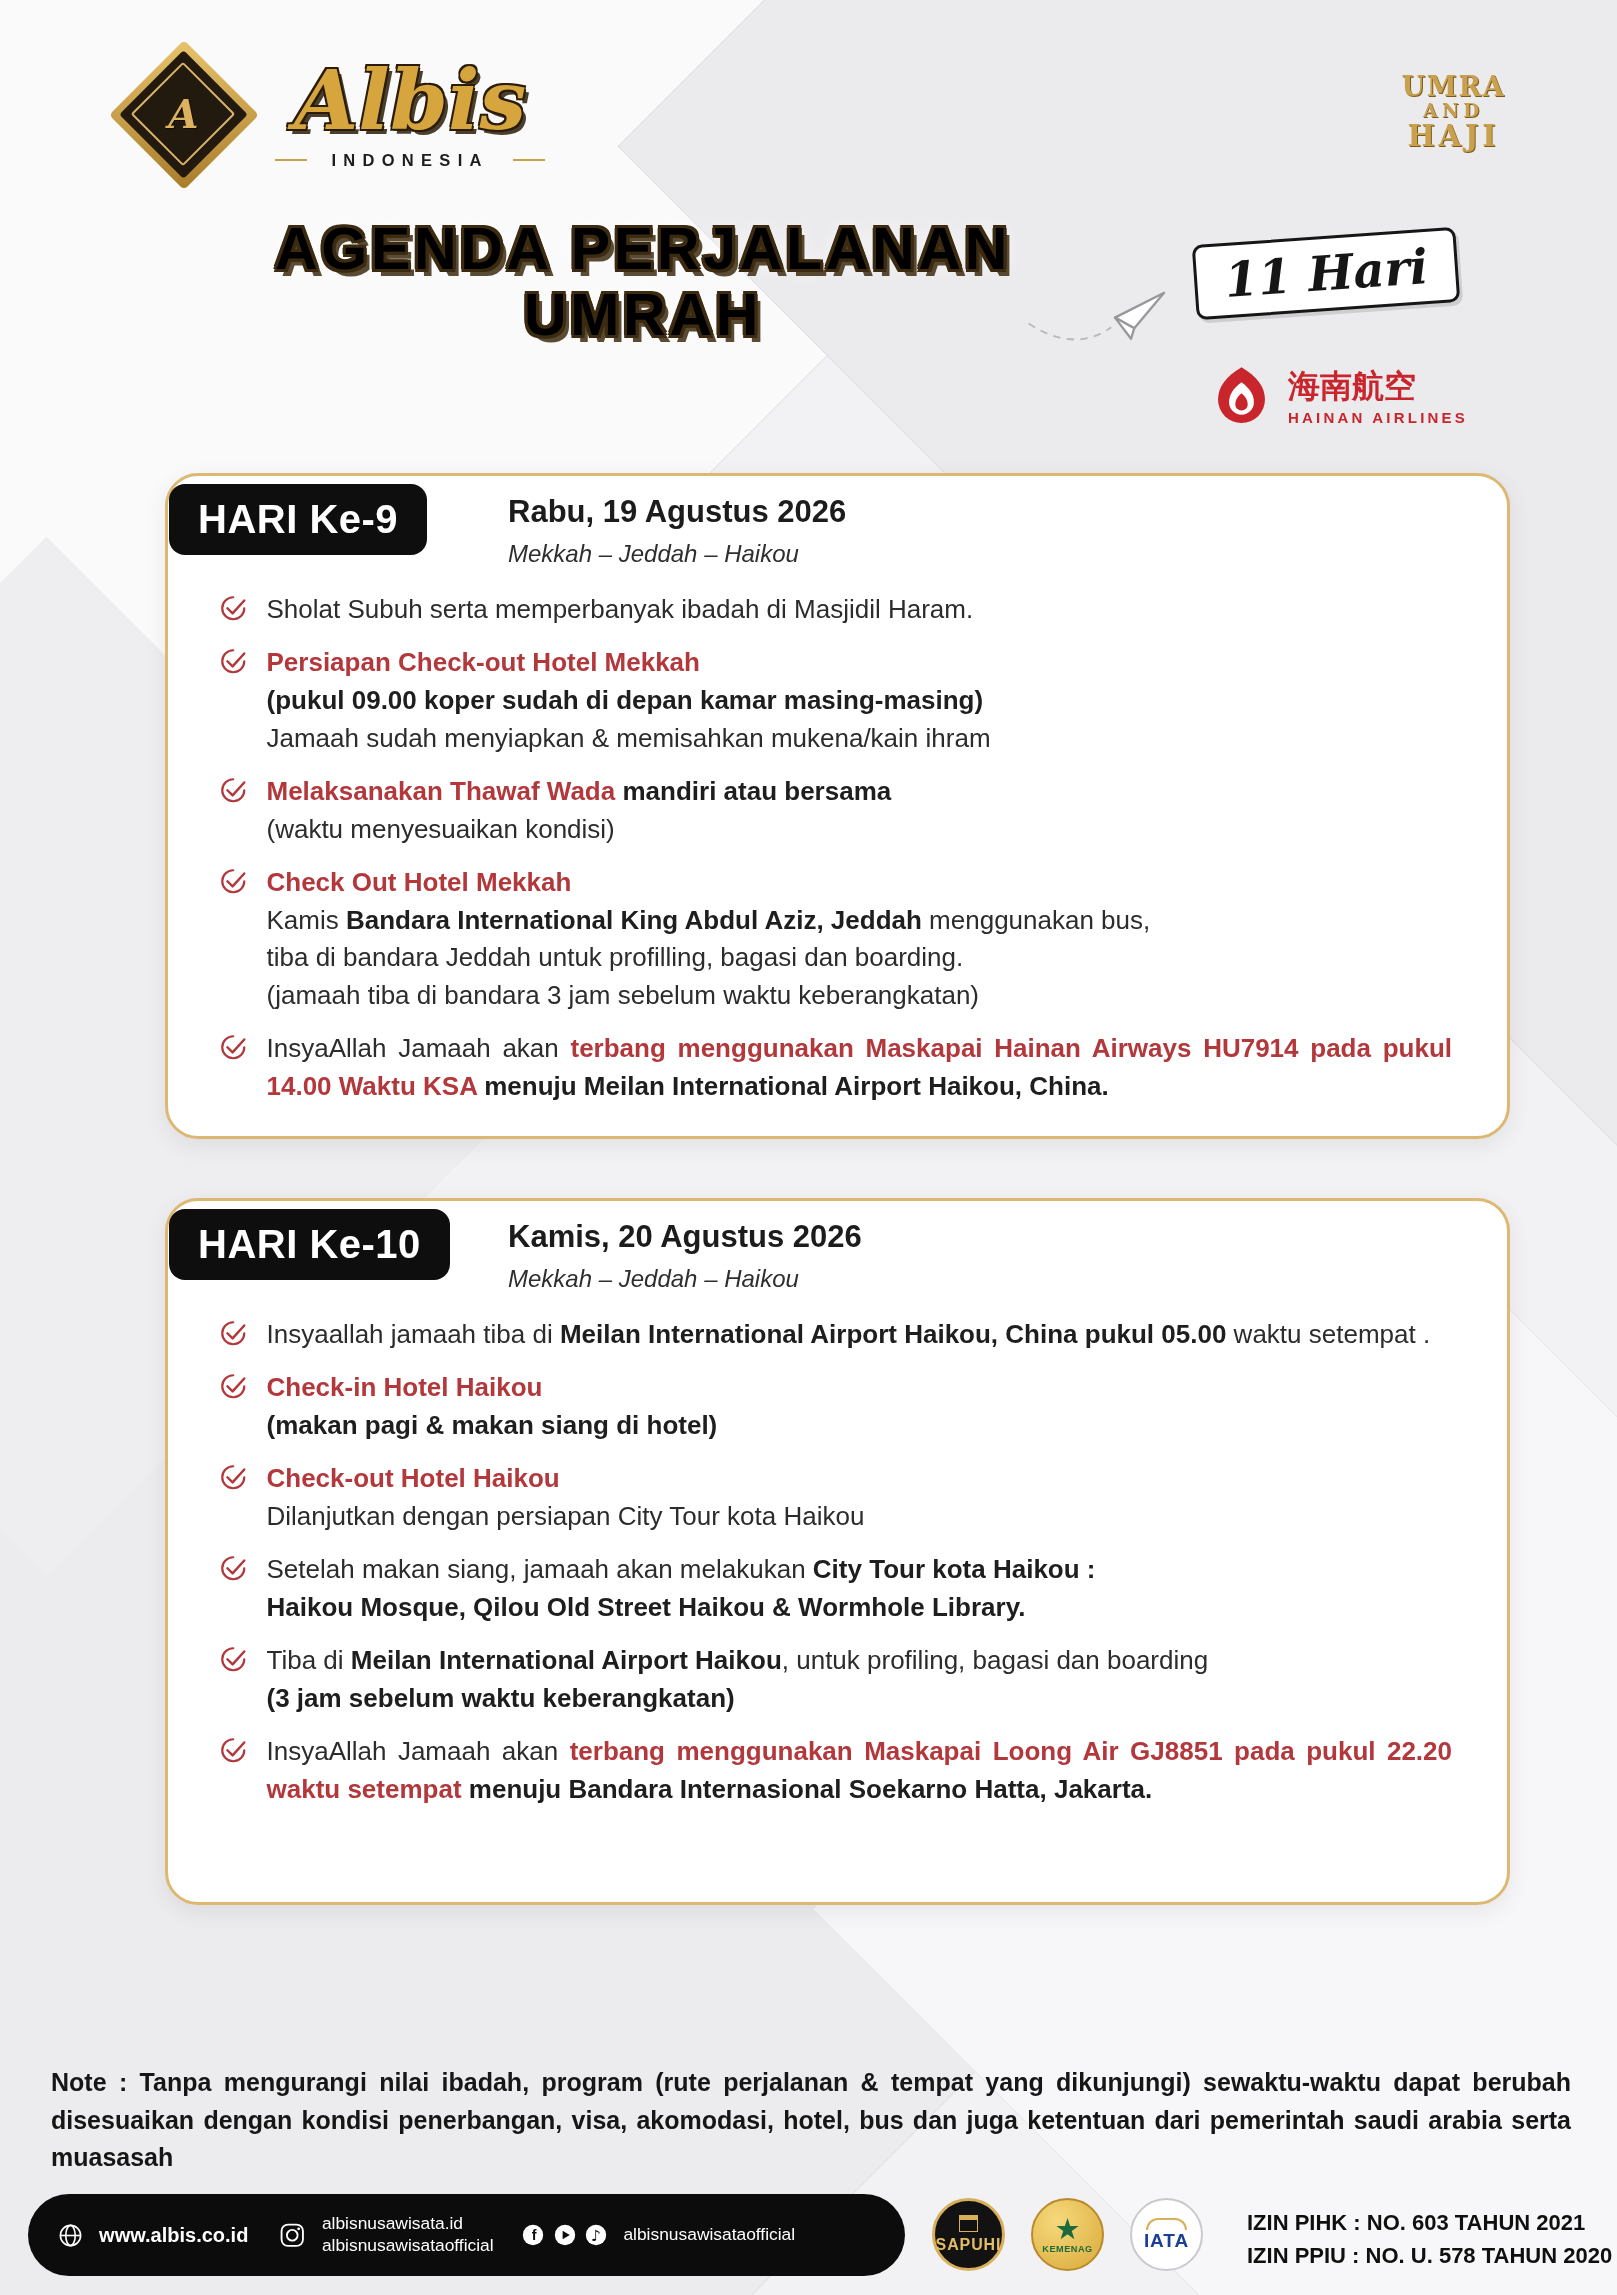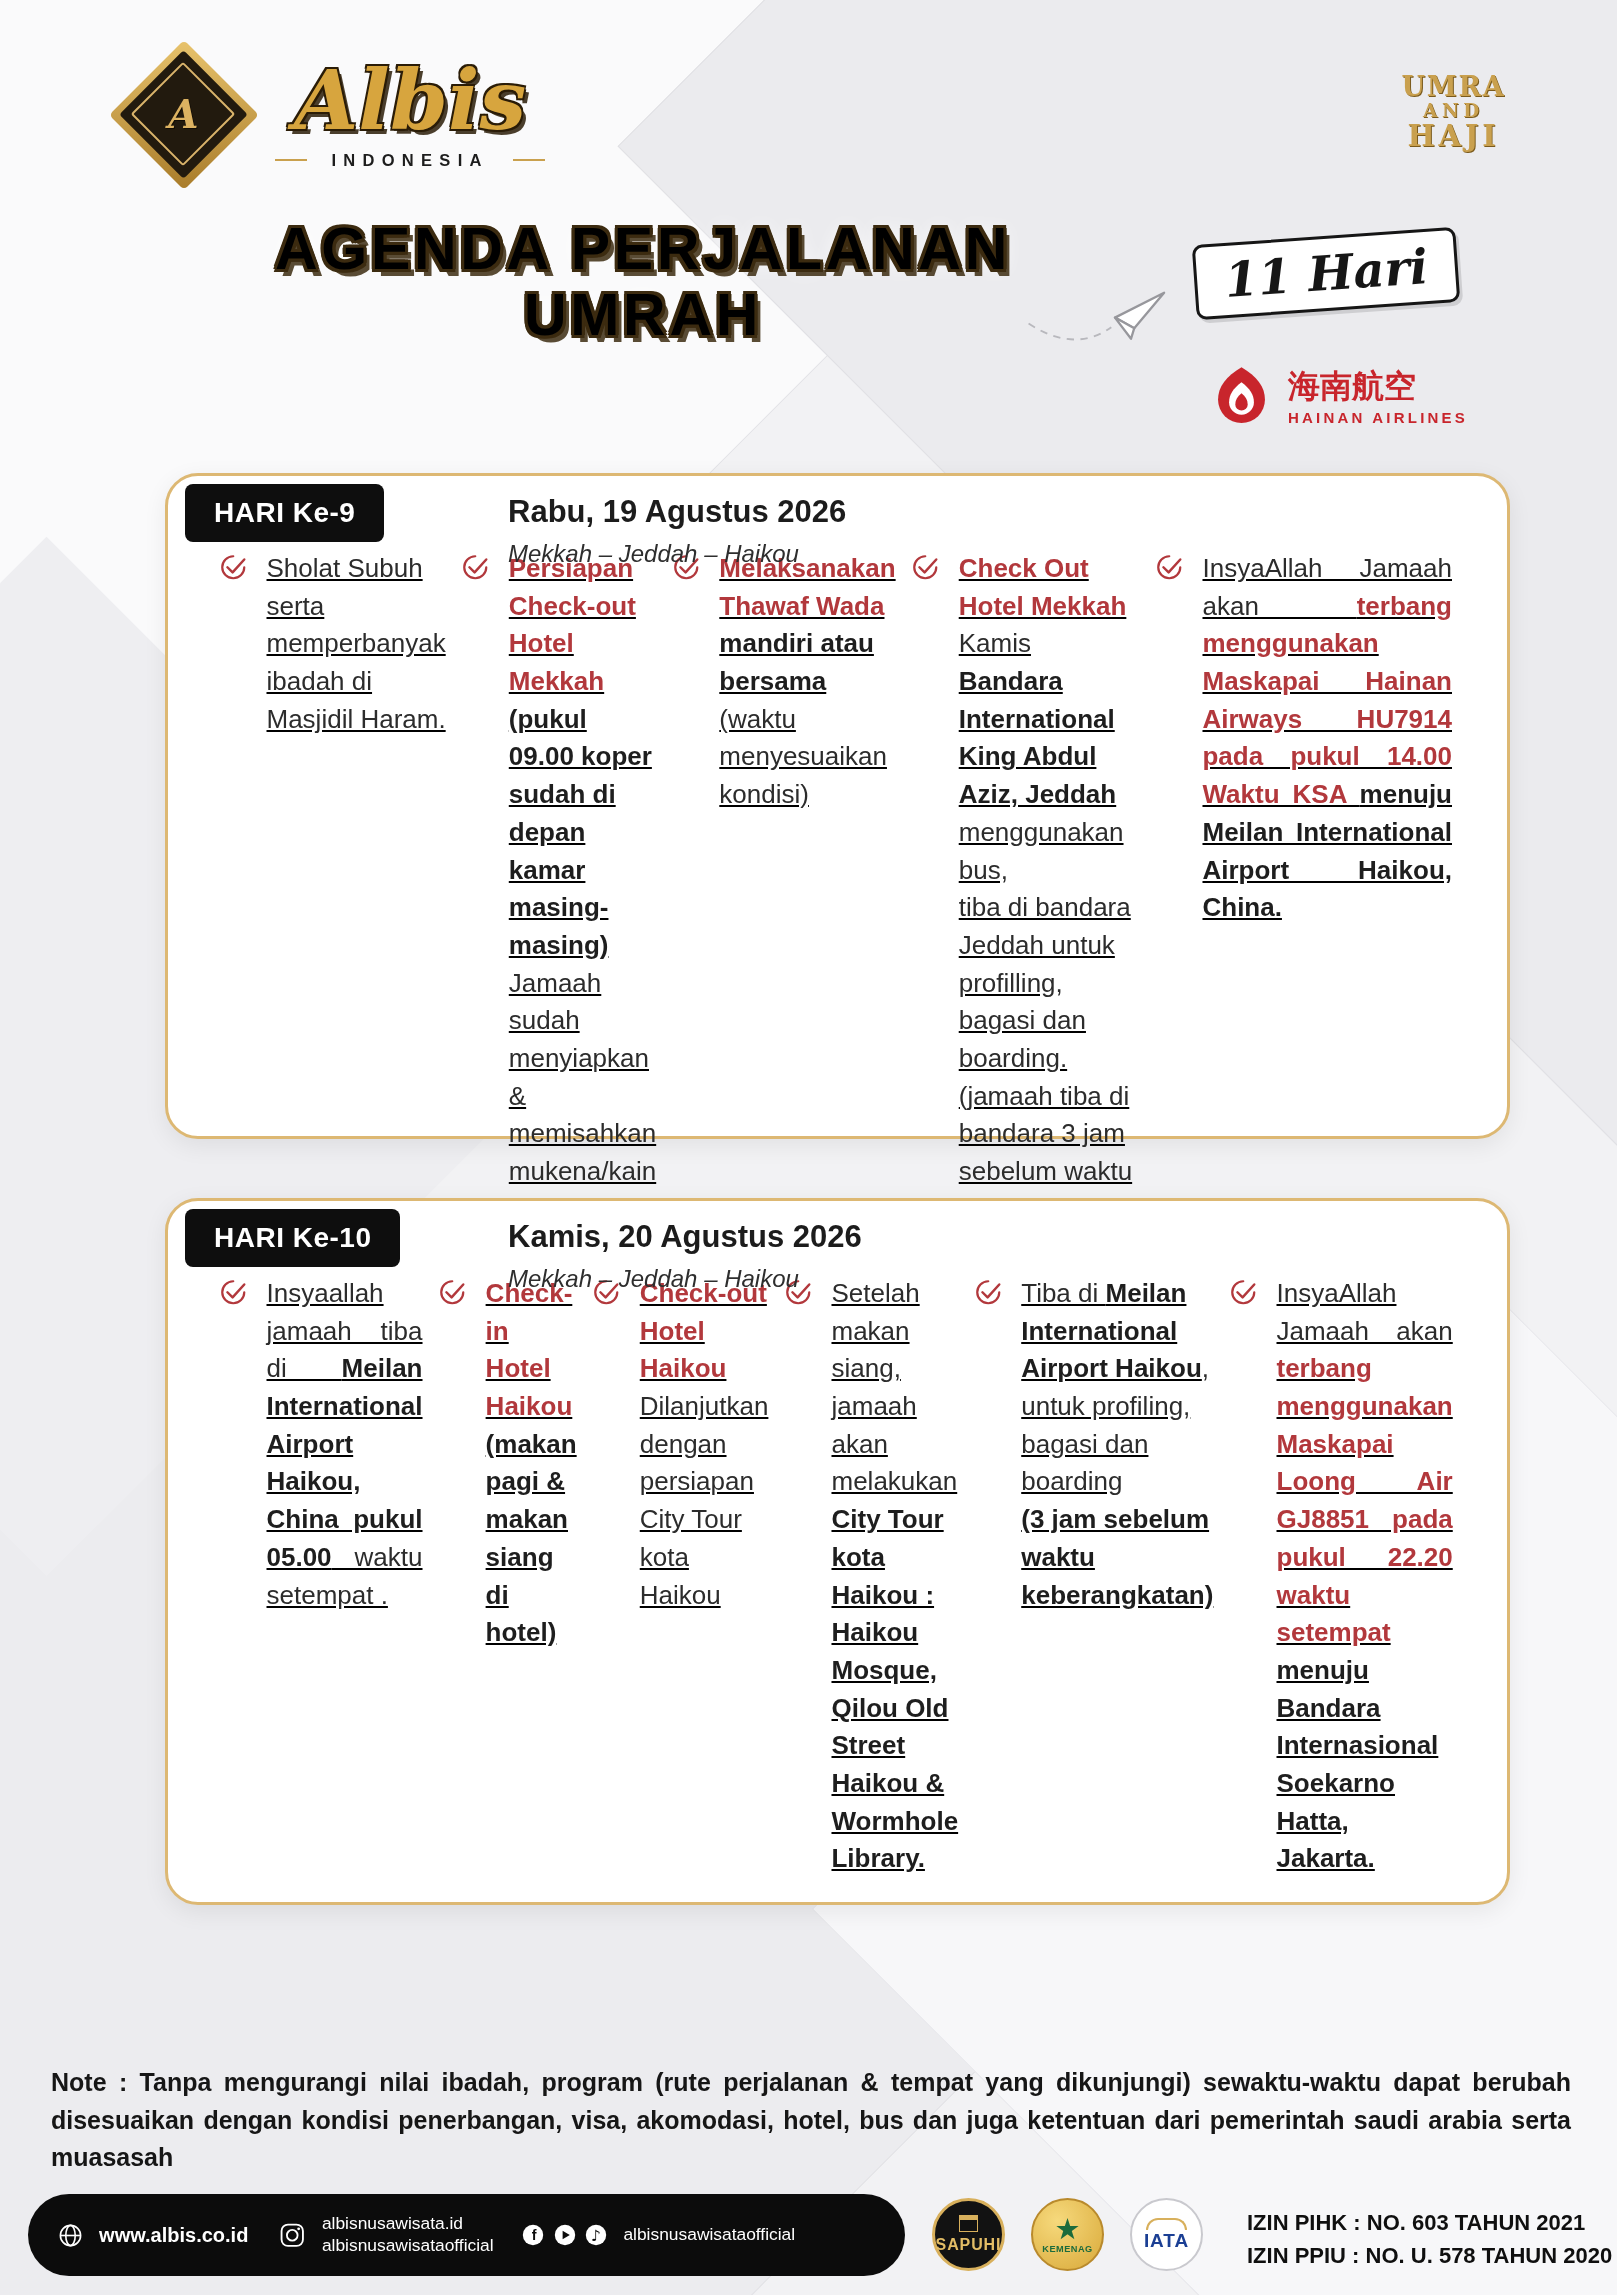--- a/index.html
+++ b/index.html
@@ -64,25 +64,25 @@
   .airline-emblem { width:69px; height:69px; }
   .airline-text { display:flex; flex-direction:column; }
   .airline-cn { font-size:32px; font-weight:bold; color:#c8252c; line-height:1.1; }
   .airline-en { font-size:15px; font-weight:bold; letter-spacing:3.2px; color:#c8252c; margin-top:4.6px; }
 
   
   .day-card { position:absolute; left:165px; width:1345px; background:#ffffff;
     border:3.7px solid #ddb873; border-radius:33px; box-shadow:0 6.4px 23px rgba(0,0,0,.07); }
   .card-1 { top:473px; height:666px; }
   .card-2 { top:1198px; height:707px; }
-  .day-label { position:absolute; top:8.3px; left:17px; background:#0e0e0e; color:#ffffff;
-    font-size:28px; font-weight:800; padding:13px 29px; border-radius:8px; letter-spacing:0.5px; }
+  .day-label { position:absolute; top:8.3px; left:1px; background:#0e0e0e; color:#ffffff;
+    font-size:40px; font-weight:800; padding:13px 29px; border-radius:16px; letter-spacing:0.5px; }
   .day-date { position:absolute; left:340px; top:18.4px; font-size:31px; font-weight:800; color:#1c1c1c; }
   .day-route { position:absolute; left:340px; top:64px; font-size:24px; font-style:italic; font-weight:500; color:#2e2e2e; }
-  .items { list-style:none; margin:74px 55px 0 51px; display:flex; flex-direction:row; gap:15.6px;text-decoration:underline; }
+  .items { list-style:none; margin:115px 55px 0 51px; display:flex; flex-direction:column; gap:15.6px; }
   .item { display:flex; gap:19px; }
   .check { flex:0 0 28.5px; margin-top:2.8px; }
   .check svg { width:28.5px; height:28.5px; display:block; }
   .item-body { flex:1; font-size:26px; line-height:1.45; color:#2c2c2c; }
   .item-body.jst .item-line { text-align:justify; }
   .seg-n { font-weight:400; color:#2c2c2c; }
   .seg-b { font-weight:700; color:#1e1e1e; }
   .seg-r { font-weight:700; color:#b2383c; }
 
   

